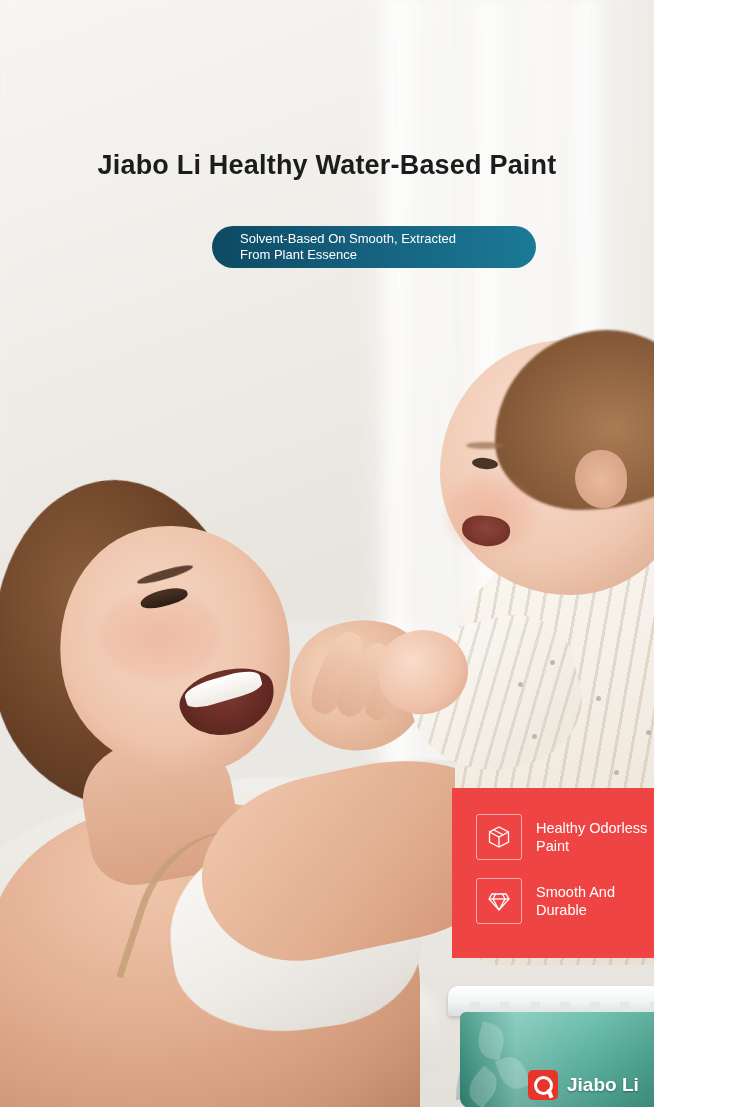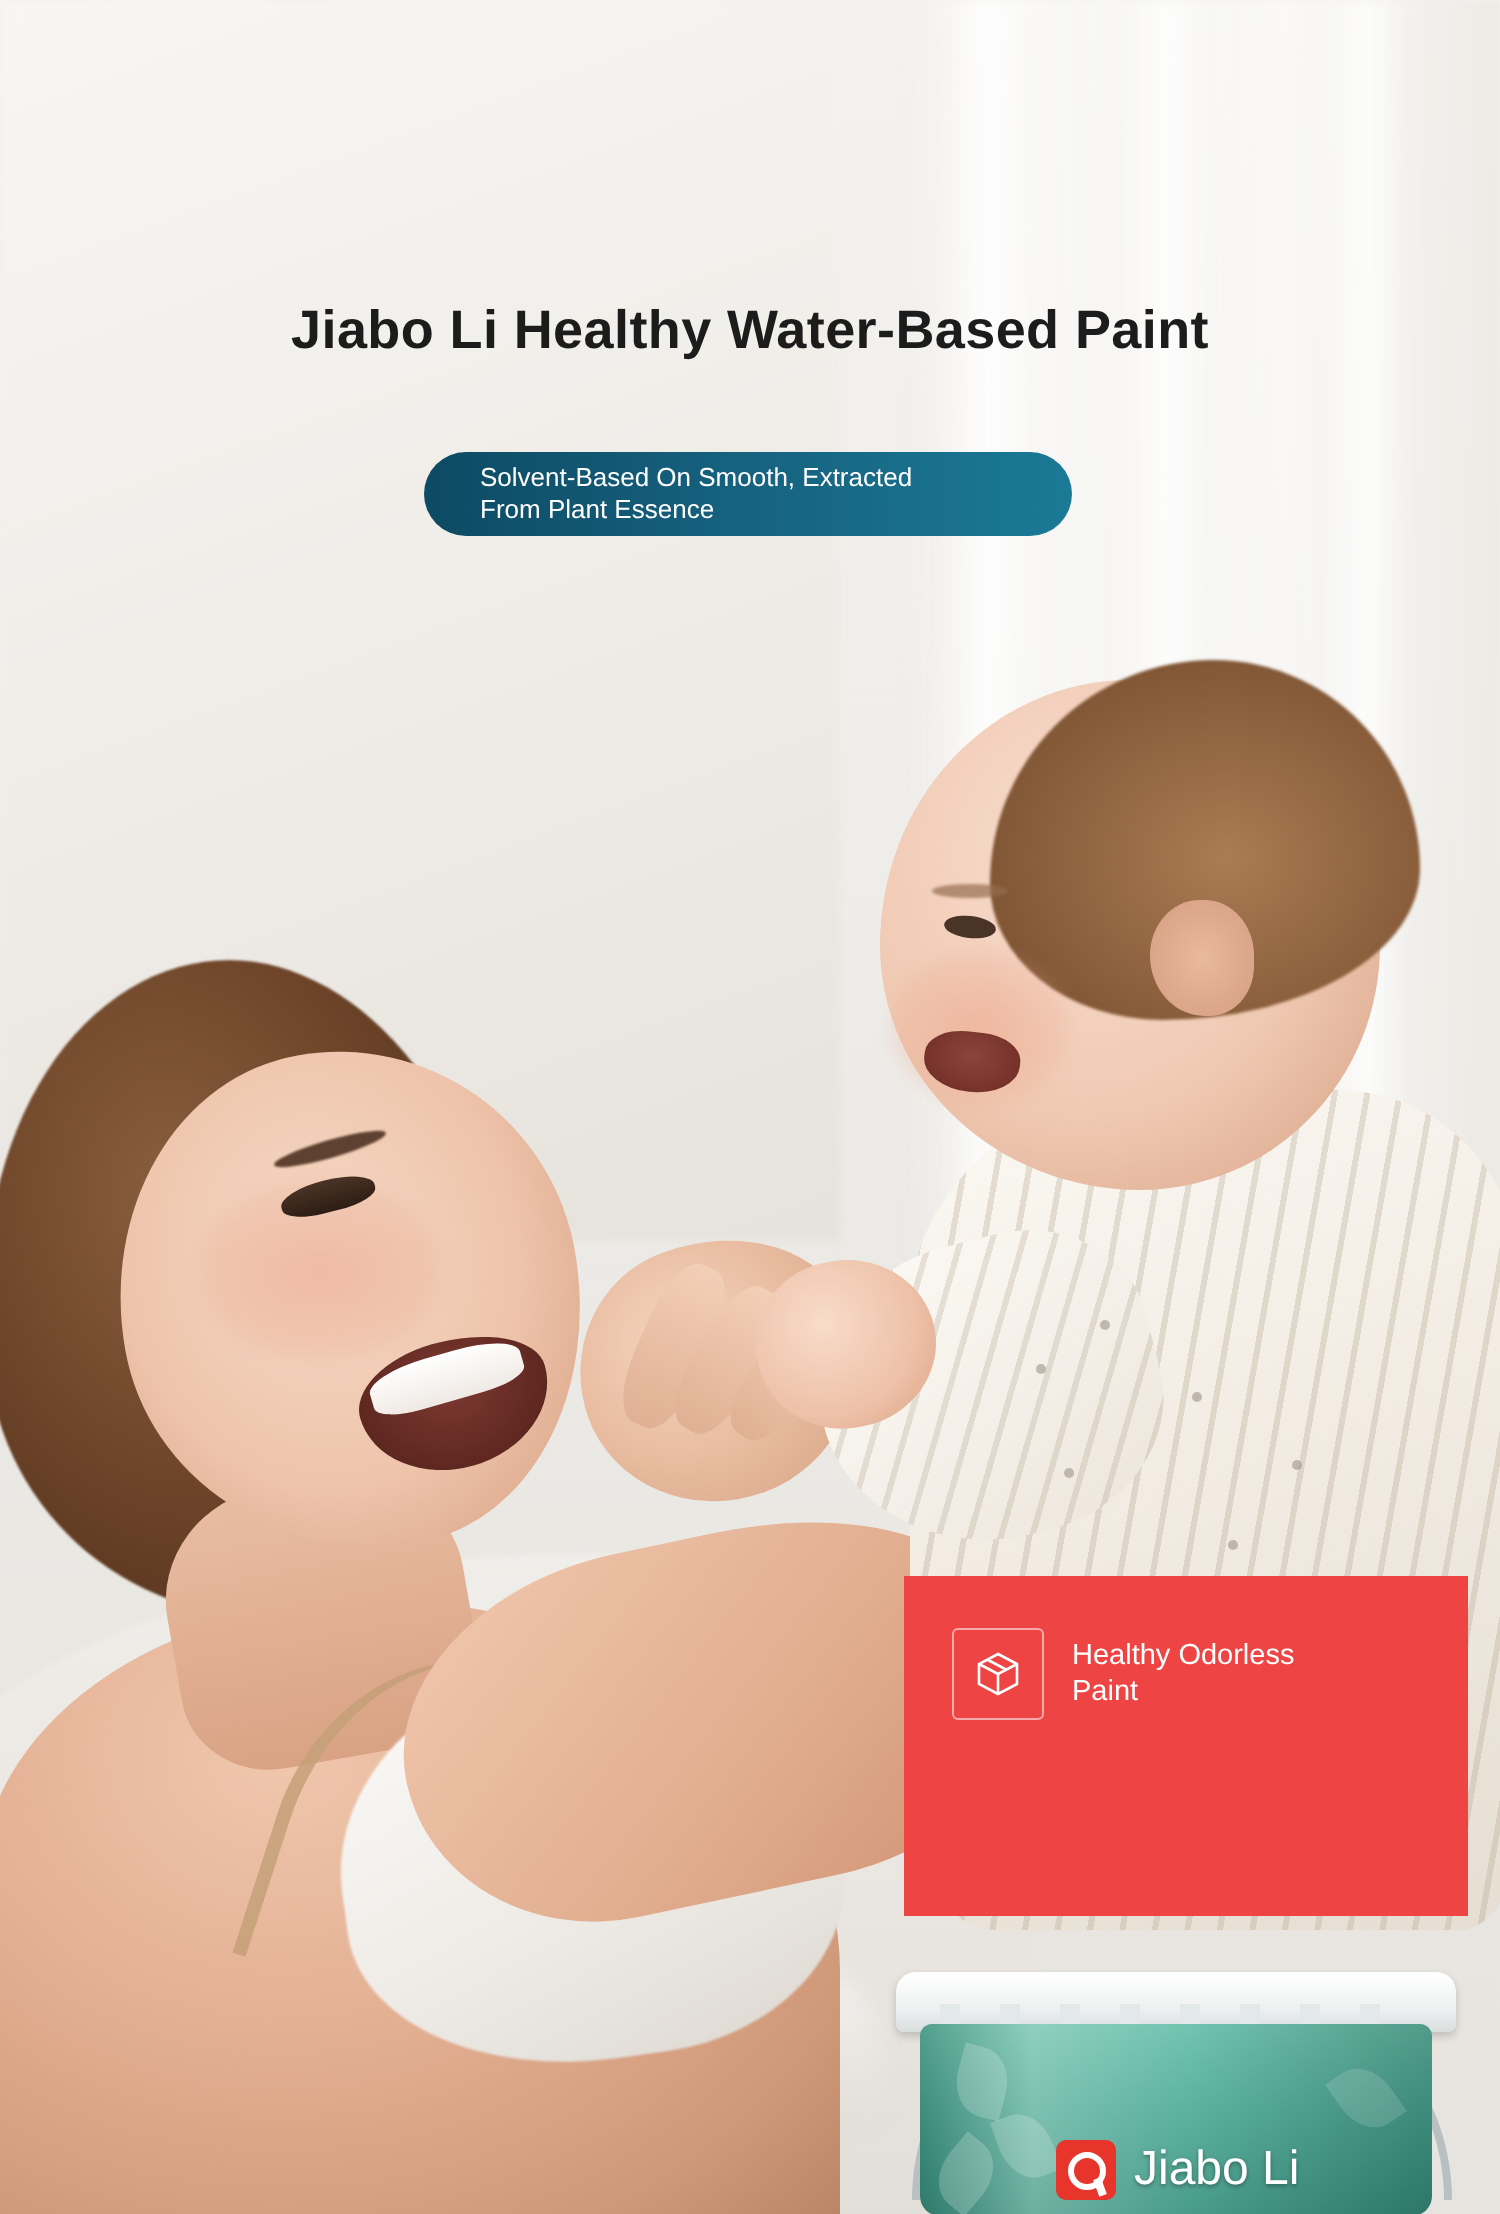--- a/index.html
+++ b/index.html
@@ -5,21 +5,21 @@
   html, body {
     margin: 0;
     padding: 0;
     background: #ffffff;
   }
   body {
     font-family: "Liberation Sans", sans-serif;
   }
   #poster {
     position: relative;
-    width: 750px;
+    width: 654px;
     height: 1107px;
     overflow: hidden;
     background: #e9e6e2;
   }
 
   
   .bg-base {
     position: absolute;
     inset: 0;
     background:
@@ -443,22 +443,22 @@
     content: "";
     position: absolute;
     right: -2px; bottom: -6px;
     width: 4px; height: 9px;
     background: #ffffff;
     transform: rotate(-20deg);
   }
   .brand-text {
     margin-left: 9px;
     color: #ffffff;
-    font-size: 24px;
-    font-weight: 400;
+    font-size: 19px;
+    font-weight: 700;
     text-shadow: 0 1px 2px rgba(0,0,0,0.35);
   }
 </style>
 </head>
 <body>
 
 <div id="poster">
 
   <div class="bg-base"></div>
   <div class="bg-wall-left"></div>
@@ -526,20 +526,32 @@
           <path d="M13 3 L22.5 8 L22.5 18 L13 23 L3.5 18 L3.5 8 Z"></path>
           <path d="M3.5 8 L13 13 L22.5 8"></path>
           <path d="M13 13 L13 23"></path>
           <path d="M8 6 L17.5 11"></path>
         </svg>
       </span>
       <span class="feature-label">Healthy Odorless
 Paint</span>
     </div>
 
+    <div class="feature-row">
+      <span class="feature-icon">
+        <svg width="26" height="26" viewBox="0 0 26 26" fill="none" stroke="#ffffff" stroke-width="1.3">
+          <path d="M6 6 L20 6 L23 11 L13 22 L3 11 Z"></path>
+          <path d="M3 11 L23 11"></path>
+          <path d="M9.5 6 L7 11 L13 22"></path>
+          <path d="M16.5 6 L19 11 L13 22"></path>
+        </svg>
+      </span>
+      <span class="feature-label">Smooth And
+Durable</span>
+    </div>
 
   </div>
 
   <div class="bucket">
     <div class="bucket-handle"></div>
     <div class="bucket-lid">
       <div class="bucket-lid-notch" style="left:22px;"></div>
       <div class="bucket-lid-notch" style="left:52px;"></div>
       <div class="bucket-lid-notch" style="left:82px;"></div>
       <div class="bucket-lid-notch" style="left:112px;"></div>

